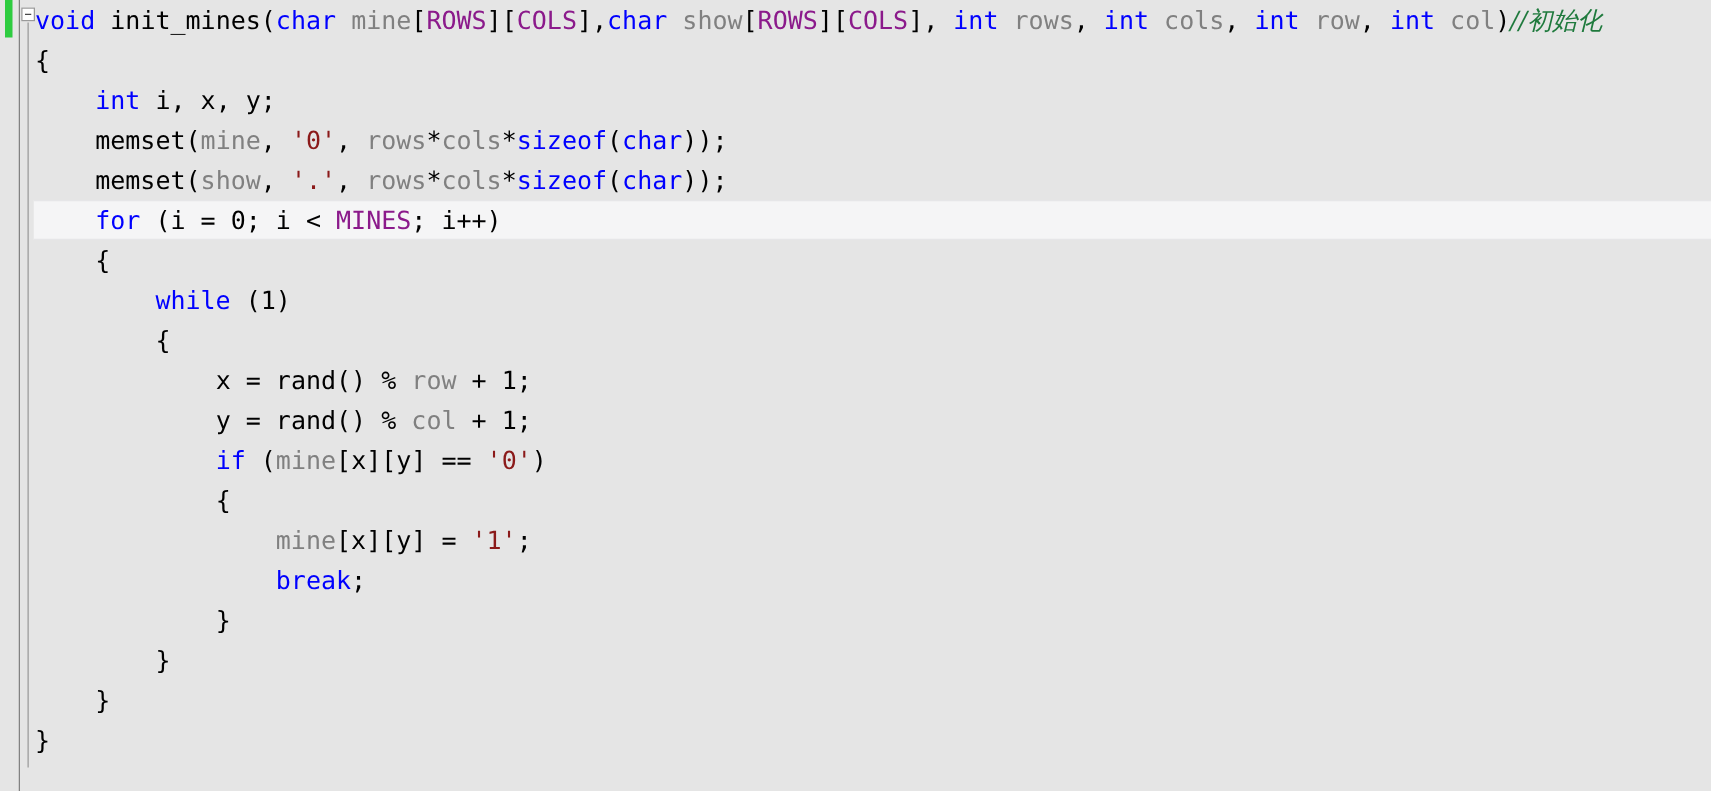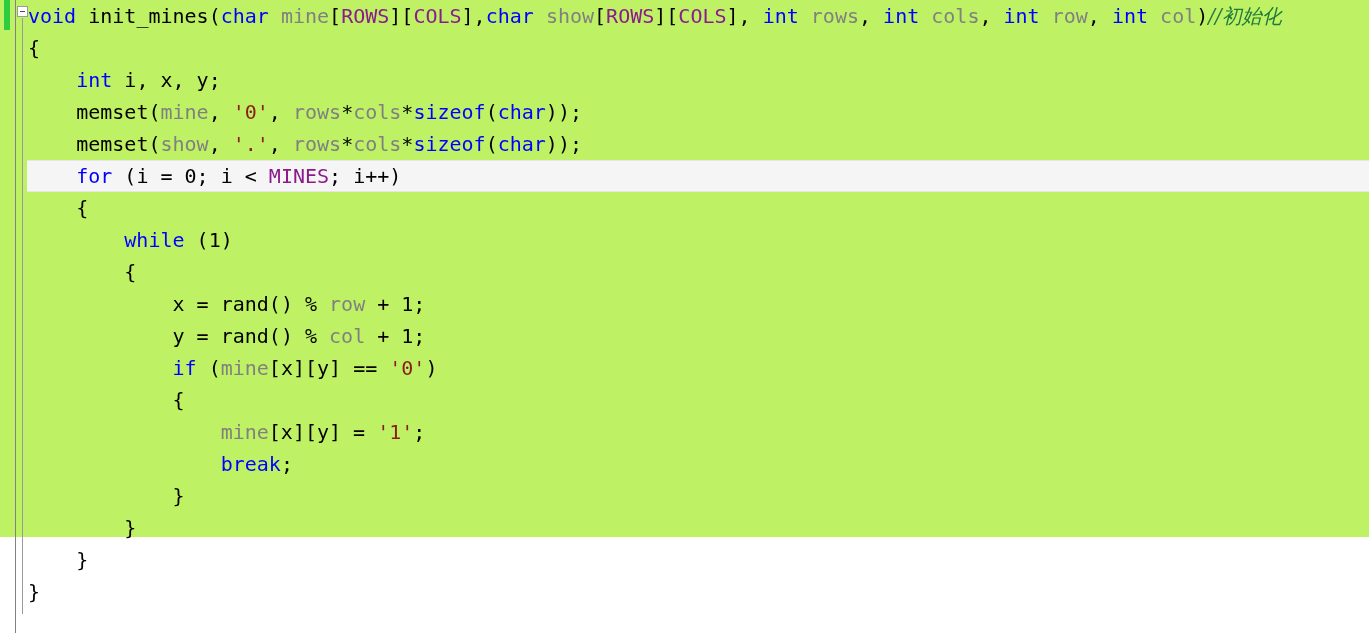--- a/index.html
+++ b/index.html
@@ -10,22 +10,22 @@
   body {
     width: 1369px;
     height: 633px;
     overflow: hidden;
     font-family: "DejaVu Sans Mono", "Liberation Mono", monospace;
   }
 
   #editor {
     position: relative;
     width: 1369px;
-    height: 537px;
-    background: #bef264;
+    height: 633px;
+    background: #e5e5e5;
   }
 
   
   .change-bar {
     position: absolute;
     left: 4px;
     top: 0;
     width: 6px;
     height: 30px;
     background: #2ecc40;

